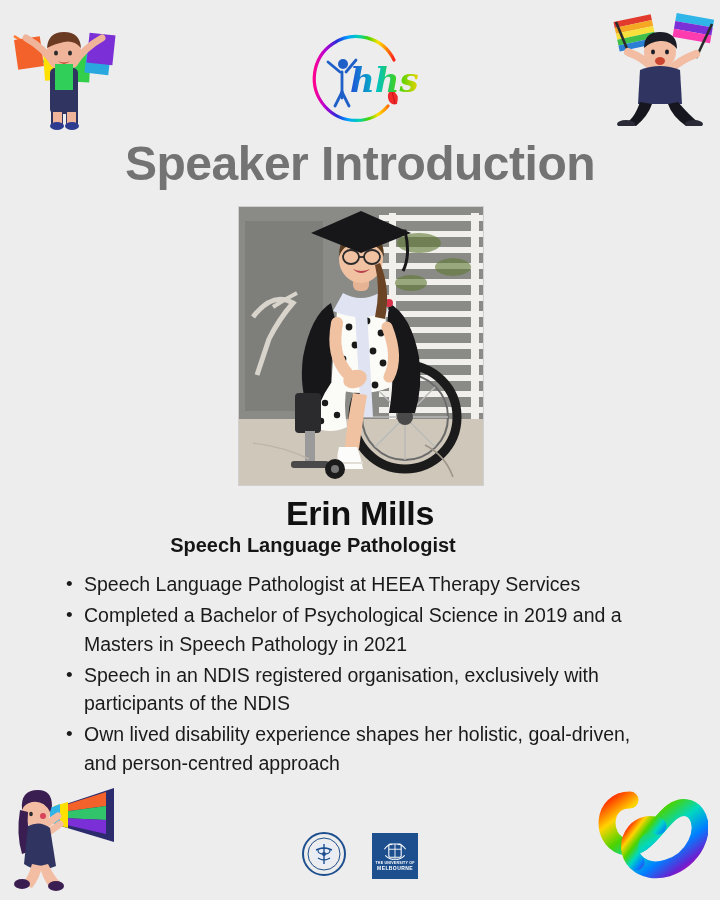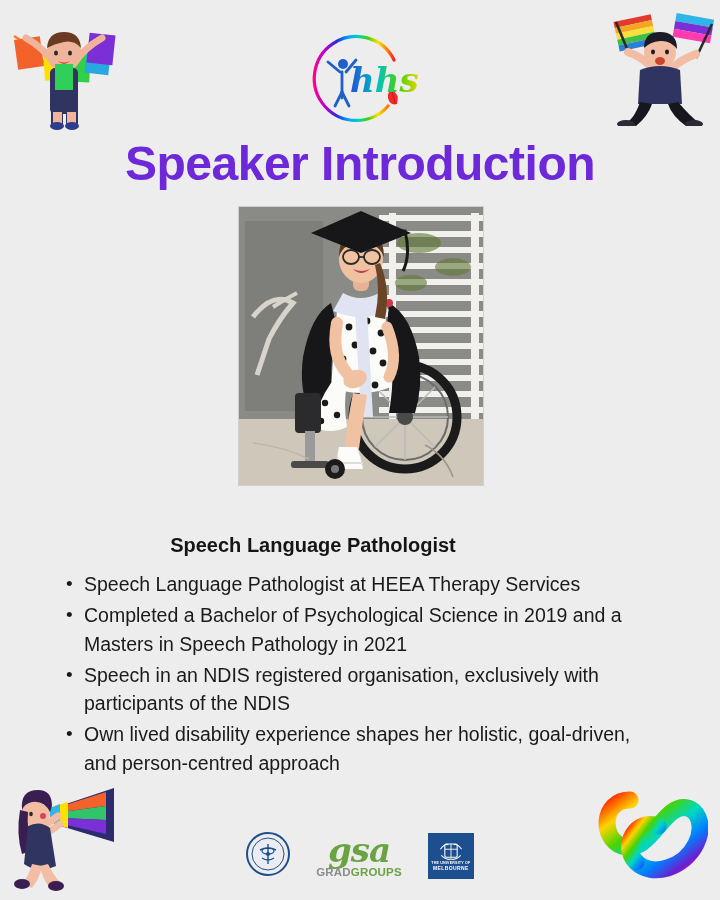--- a/index.html
+++ b/index.html
@@ -41,21 +41,21 @@
   
   .title {
     position: absolute;
     left: 0;
     top: 136px;
     width: 720px;
     text-align: center;
     font-size: 48px;
     font-weight: bold;
     letter-spacing: -0.5px;
-    color: #6d28d9;
+    color: #737373;
     line-height: 1.15;
   }
 
   
   .photo-frame {
     position: absolute;
     left: 238px;
     top: 206px;
     width: 244px;
     height: 278px;
@@ -396,20 +396,21 @@
       <rect x="66" y="224" width="10" height="34" fill="#9a9a9a"></rect>
       <rect x="52" y="254" width="38" height="7" rx="3" fill="#4a4a4a"></rect>
       <circle cx="96" cy="262" r="10" fill="#1b1b1b"></circle>
       <circle cx="96" cy="262" r="4" fill="#777"></circle>
 
       <path d="M186 238 Q206 248 214 270" stroke="#9e968a" stroke-width="1.6" fill="none"></path>
       <path d="M14 236 Q46 240 70 252" stroke="#bdb5a8" stroke-width="1.4" fill="none"></path>
     </svg>
   </div>
 
+  <div class="speaker-name">Erin Mills</div>
   <div class="speaker-role">Speech Language Pathologist</div>
 
   <div class="bullets">
     <div class="bullet">
       <span class="dot">•</span>
       <span class="btext">Speech Language Pathologist at HEEA Therapy Services</span>
     </div>
     <div class="bullet">
       <span class="dot">•</span>
       <span class="btext">Completed a Bachelor of Psychological Science in 2019 and a Masters in Speech Pathology in 2021</span>
@@ -480,24 +481,20 @@
       <svg viewBox="0 0 44 44" width="44" height="44">
         <circle cx="22" cy="22" r="21" fill="none" stroke="#1d4f8f" stroke-width="2"></circle>
         <circle cx="22" cy="22" r="16" fill="none" stroke="#1d4f8f" stroke-width="1"></circle>
         <circle cx="22" cy="22" r="12" fill="#e9eef6"></circle>
         <path d="M22 12 L22 32 M14 18 Q22 14 30 18 M16 26 Q22 30 28 26" stroke="#1d4f8f" stroke-width="1.4" fill="none"></path>
         <ellipse cx="22" cy="19" rx="6" ry="3" fill="none" stroke="#1d4f8f" stroke-width="1.2"></ellipse>
         <circle cx="22" cy="22" r="2" fill="#1d4f8f"></circle>
       </svg>
     </div>
 
-    <div class="gsa-logo">
-      <div class="gsa-script">gsa</div>
-      <div class="gsa-sub"><span class="gsa-grad">GRAD</span><span class="gsa-groups">GROUPS</span></div>
-    </div>
 
     <div class="melb-box">
       <svg viewBox="0 0 34 22" width="30" height="20">
         <rect x="10" y="3" width="14" height="15" rx="1.5" fill="none" stroke="#ffffff" stroke-width="1.2"></rect>
         <path d="M17 3 L17 18 M10 9 L24 9" stroke="#ffffff" stroke-width="1"></path>
         <path d="M5 9 Q10 2 14 4" stroke="#ffffff" stroke-width="1.2" fill="none"></path>
         <path d="M29 9 Q24 2 20 4" stroke="#ffffff" stroke-width="1.2" fill="none"></path>
         <path d="M6 16 Q12 22 17 20 Q22 22 28 16" stroke="#ffffff" stroke-width="1.2" fill="none"></path>
       </svg>
       <div class="melb-cap">THE UNIVERSITY OF</div>

